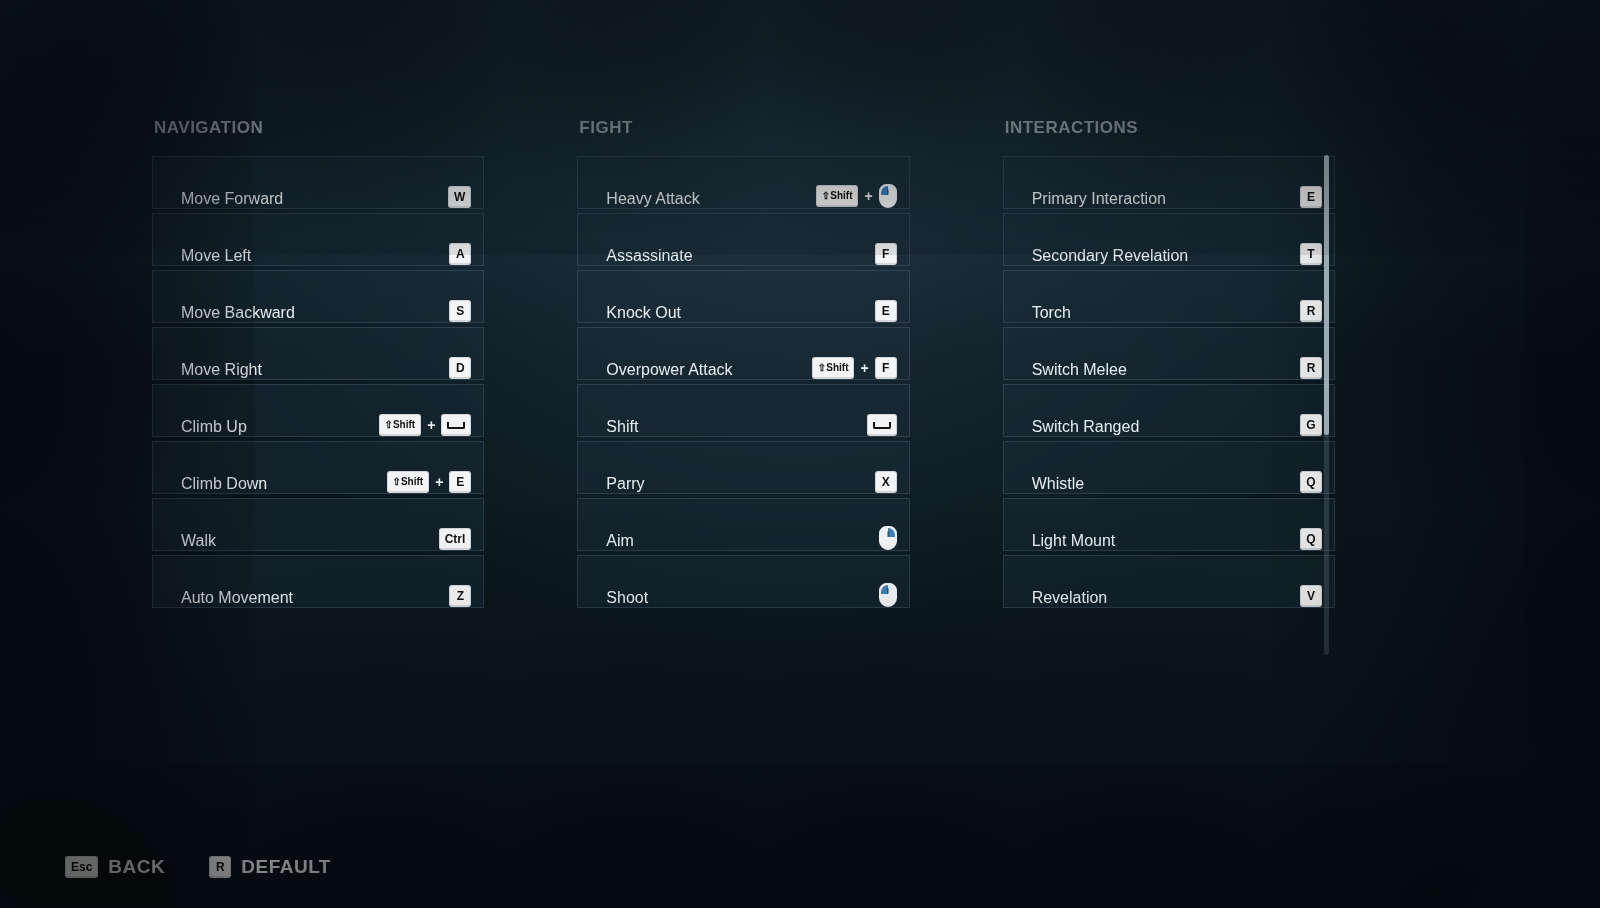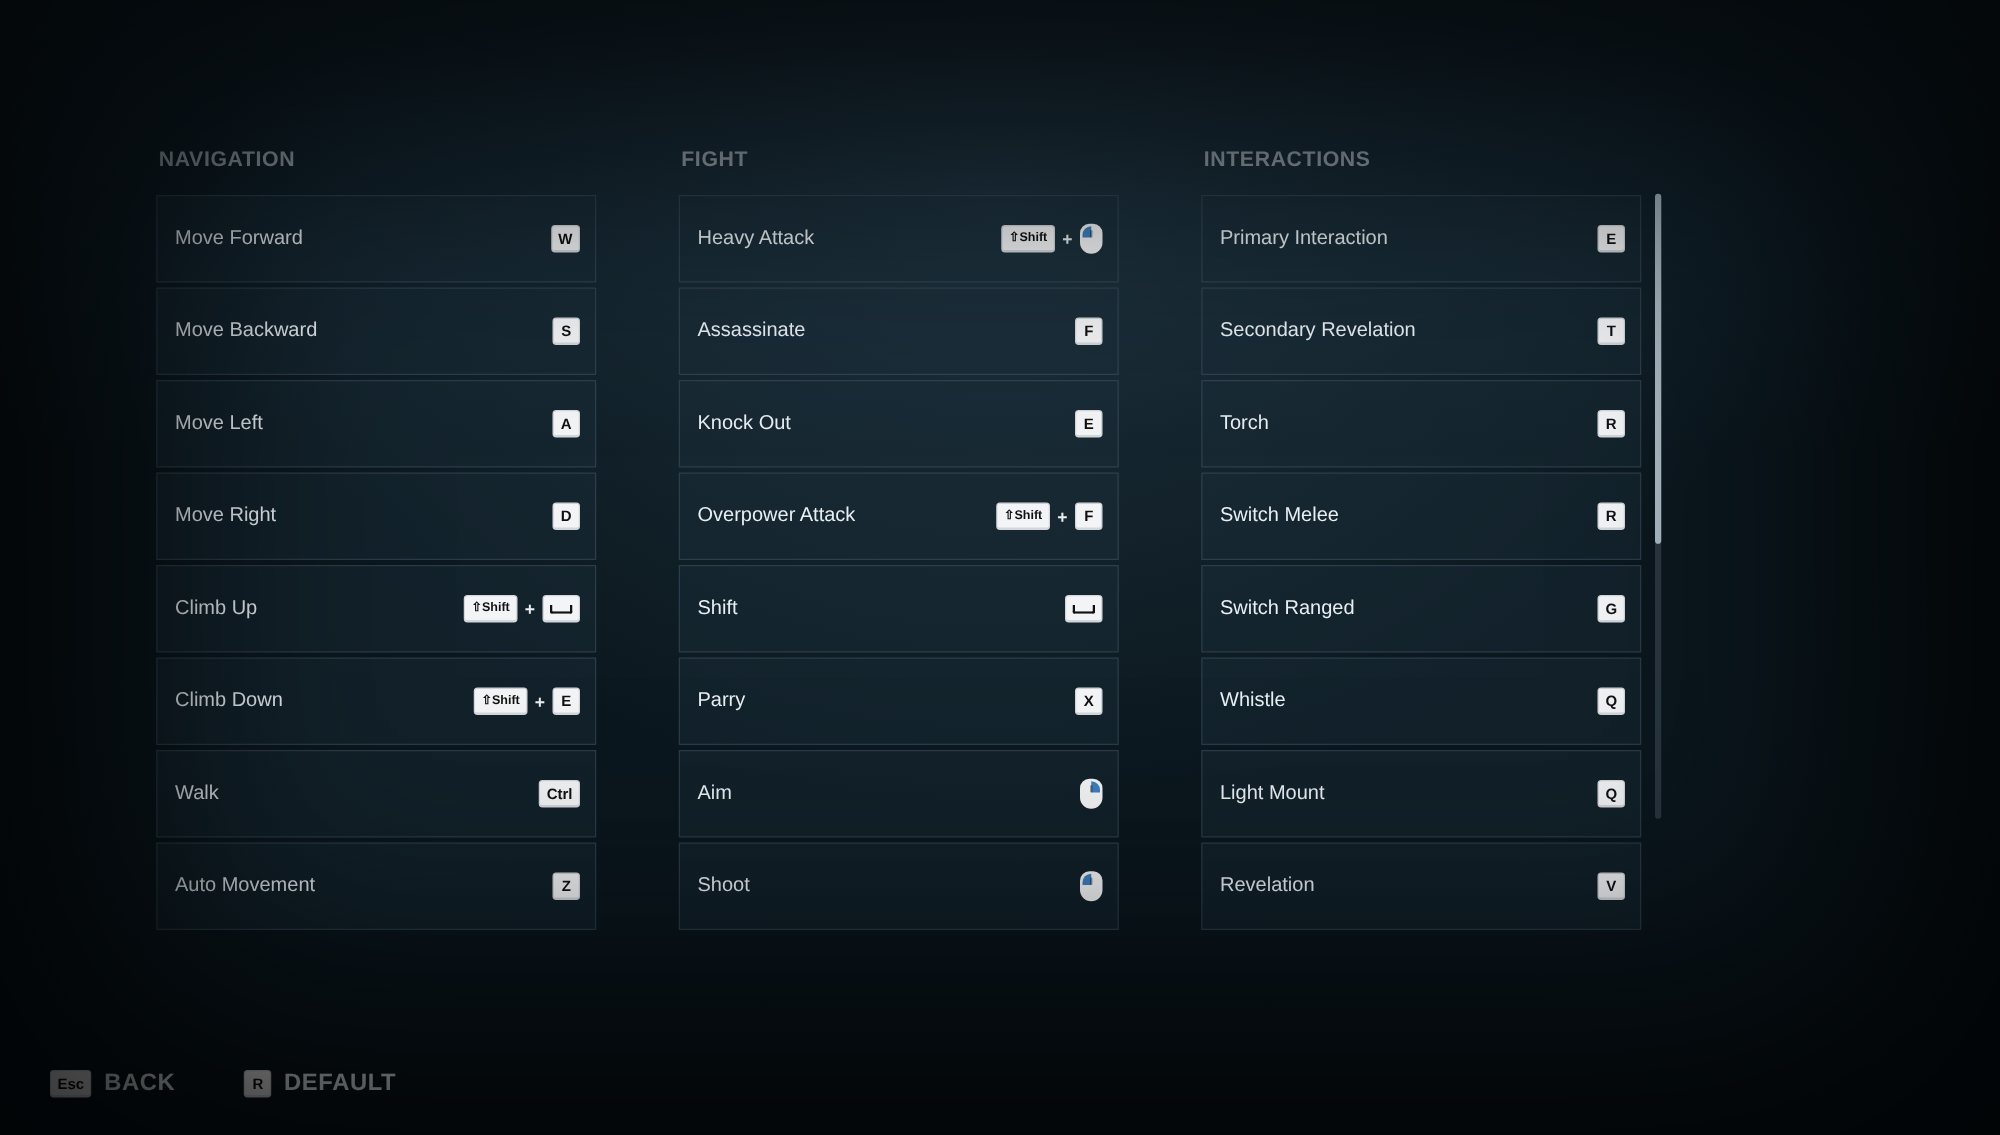--- a/index.html
+++ b/index.html
@@ -38,42 +38,43 @@
     top: 118px;
     left: 125px;
     width: 1210px;
     display: flex;
     column-gap: 66px;
   }
   .column {
     width: 352px;
     display: flex;
     flex-direction: column;
+    margin-left: 27px;
   }
   .col-heading {
     color: var(--text-dim);
     font-weight: 600;
     letter-spacing: 0.5px;
     font-size: 17px;
     margin-bottom: 18px;
     padding-left: 2px;
   }
   .rows {
     display: flex;
     flex-direction: column;
     row-gap: 4px;
   }
   .binding-row {
-    height: 70px;
+    height: 53px;
     background: var(--bg-row);
     border: 1px solid var(--row-border);
     display: flex;
-    align-items: center;
+    align-items: flex-end;
     justify-content: space-between;
-    padding: 0 12px 0 14px;
+    padding: 0 12px 0 28px;
     cursor: pointer;
   }
   .action-label {
     font-size: 16px;
     font-weight: 500;
   }
   .keys {
     display: flex;
     align-items: center;
     gap: 4px;
@@ -155,25 +156,25 @@
     position: absolute;
     left: 0; right: 0;
     top: 0;
     height: 280px;
     background: var(--scroll-thumb);
     border-radius: 3px;
   }
 
   .footer {
     position: absolute;
-    left: 40px;
+    left: 65px;
     bottom: 30px;
     display: flex;
     align-items: center;
-    gap: 55px;
+    gap: 44px;
   }
   .footer-item {
     display: flex;
     align-items: center;
     gap: 10px;
     cursor: pointer;
   }
   .footer-label {
     font-size: 19px;
     font-weight: 600;
@@ -187,29 +188,29 @@
     <div class="column">
       <div class="col-heading">NAVIGATION</div>
       <div class="rows">
         <div class="binding-row">
           <span class="action-label">Move Forward</span>
           <span class="keys">
             <span class="keycap">W</span>
           </span>
         </div>
         <div class="binding-row">
+          <span class="action-label">Move Left</span>
+          <span class="keys">
+            <span class="keycap">A</span>
+          </span>
+        </div>
+        <div class="binding-row">
           <span class="action-label">Move Backward</span>
           <span class="keys">
             <span class="keycap">S</span>
-          </span>
-        </div>
-        <div class="binding-row">
-          <span class="action-label">Move Left</span>
-          <span class="keys">
-            <span class="keycap">A</span>
           </span>
         </div>
         <div class="binding-row">
           <span class="action-label">Move Right</span>
           <span class="keys">
             <span class="keycap">D</span>
           </span>
         </div>
         <div class="binding-row">
           <span class="action-label">Climb Up</span>

